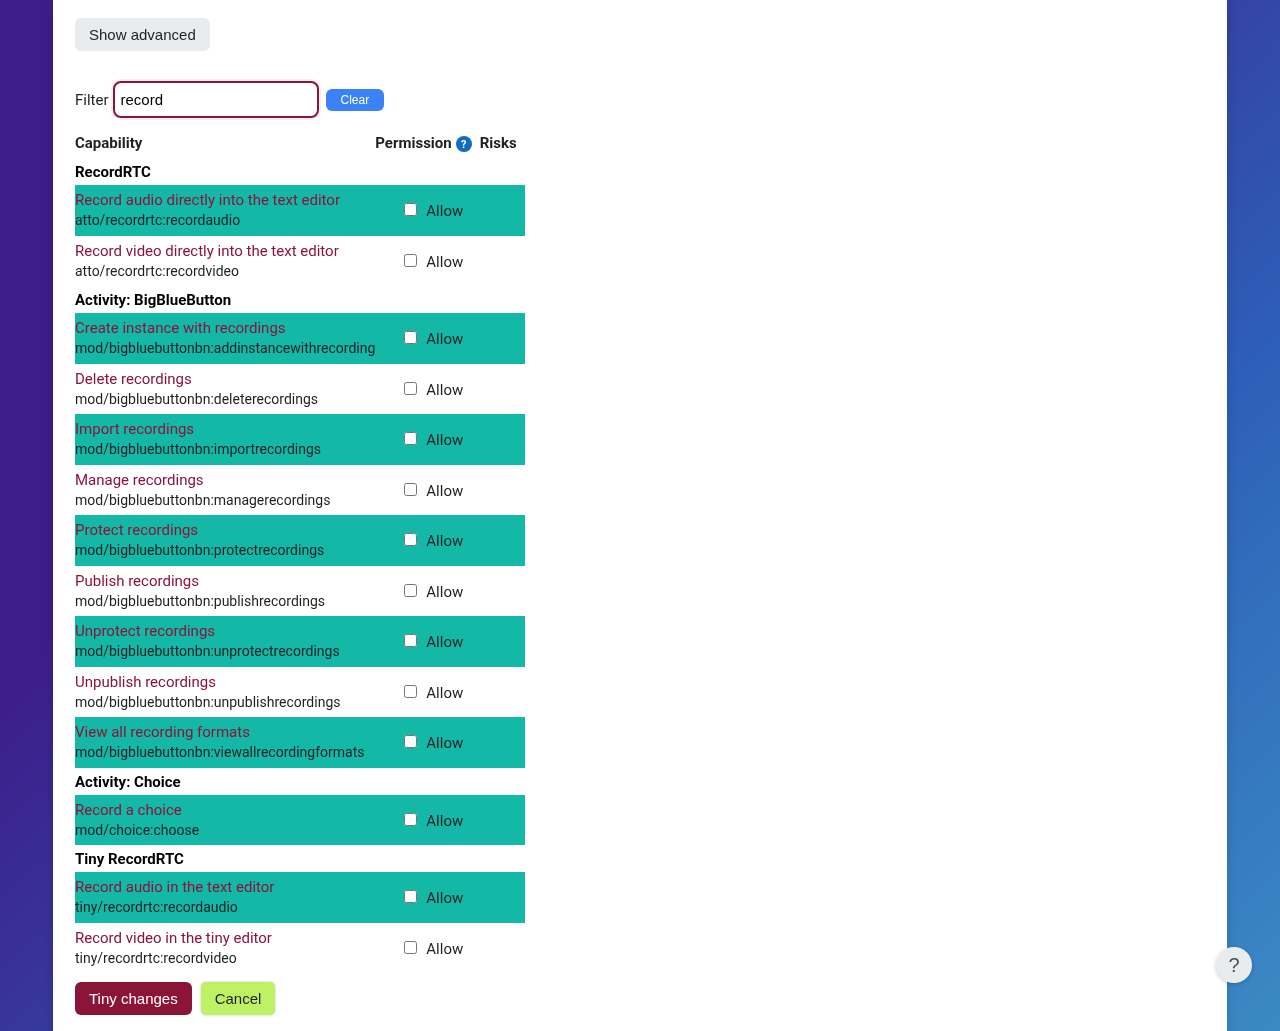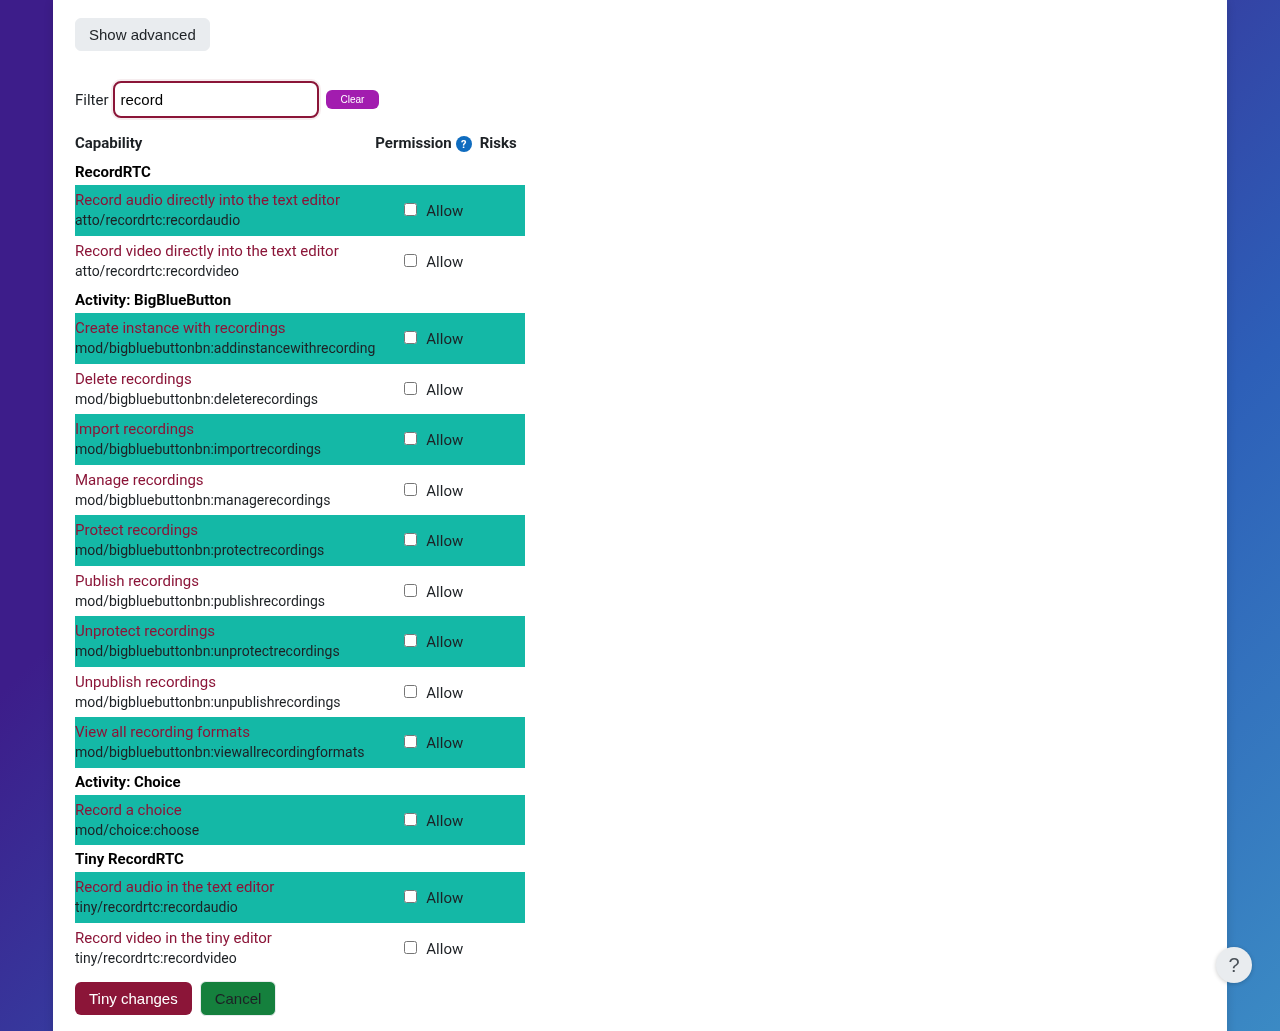--- a/index.html
+++ b/index.html
@@ -46,26 +46,26 @@
     border: 2px solid #8b1538;
     border-radius: 8px;
     padding: 8px 6px;
     font-size: 15px;
     width: 190px;
     margin: 0 4px;
     outline: none;
     box-shadow: 0 0 0 2px rgba(139,21,56,0.08);
   }
   .clear-btn {
-    background: #a21caf;
+    background: #3b82f6;
     color: #fff;
     border: none;
     border-radius: 6px;
     padding: 4px 15px;
-    font-size: 10px;
+    font-size: 12px;
     cursor: pointer;
     margin-left: 3px;
   }
   table.caps {
     border-collapse: collapse;
     margin-top: 10px;
     width: 440px;
   }
   table.caps th {
     text-align: left;
@@ -131,21 +131,21 @@
   .save-btn {
     background: #8b1538;
     color:#fff;
     border:none;
     border-radius:6px;
     padding:8px 14px;
     font-size:15px;
     cursor:pointer;
   }
   .cancel-btn {
-    background:#15803d;
+    background:#bef264;
     color:#1d2125;
     border:1px solid #e9ecef;
     border-radius:6px;
     padding:8px 14px;
     font-size:15px;
     cursor:pointer;
     margin-left:4px;
   }
   .floating-help {
     position: fixed;

